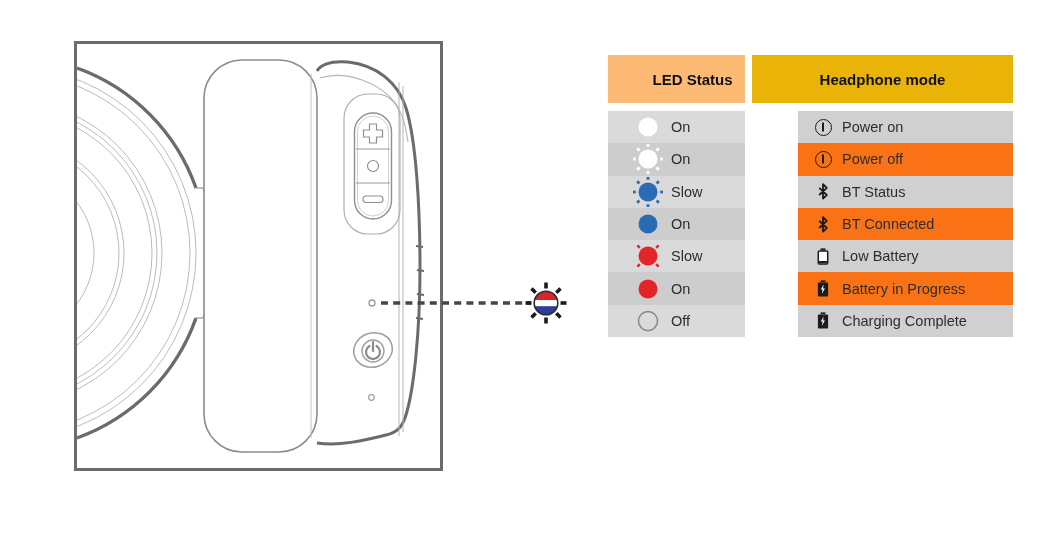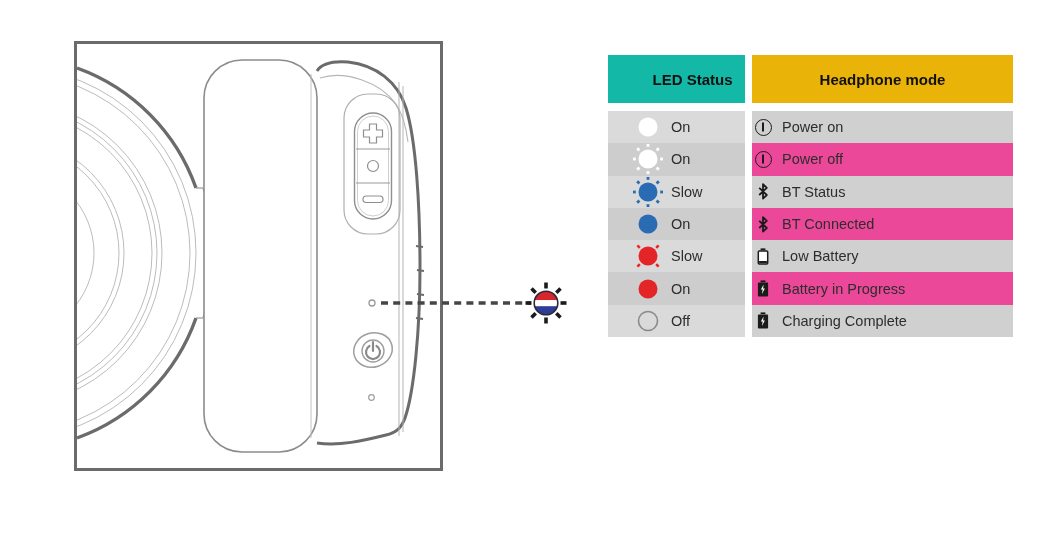--- a/index.html
+++ b/index.html
@@ -14,27 +14,27 @@
   .legend-table{
     position:absolute;left:608px;top:55px;
     display:grid;
     grid-template-columns:137px 7px 261px;
     grid-template-rows:48px 8px repeat(7,32.3px);
   }
   .cell{display:flex;align-items:center;}
   .hgap{grid-column:1 / -1;background:#ffffff;}
   .colgap{background:#ffffff;}
   .header-cell{justify-content:center;font-size:15px;font-weight:bold;color:#111;}
-  .hl{background:#14b8a6;padding-left:32px;}
+  .hl{background:#fdba74;padding-left:32px;}
   .hr{background:#eab308;}
   .row{display:contents;}
   .cl{background:#dadada;padding-left:25px;}
-  .cr{background:#d0d0d0;padding-left:2px;}
+  .cr{background:#d0d0d0;padding-left:16px;margin-left:46px;}
   .row.alt .cl{background:#cdcdcd;}
-  .row.alt .cr{background:#ec4899;}
+  .row.alt .cr{background:#f97316;}
   .status-label{font-size:14.5px;color:#2d2d2d;margin-left:8px;}
   .mode-label{font-size:14.5px;color:#2d2d2d;margin-left:10px;}
 
   
   .led-svg{width:30px;height:30px;flex:0 0 30px;}
   .rays8,.rays4{display:none;}
   .row.blink-rays8 .rays8{display:block;}
   .row.blink-rays4 .rays4{display:block;}
   .led-circle{stroke:none;}
   .row.led-white .led-circle{fill:#ffffff;}

